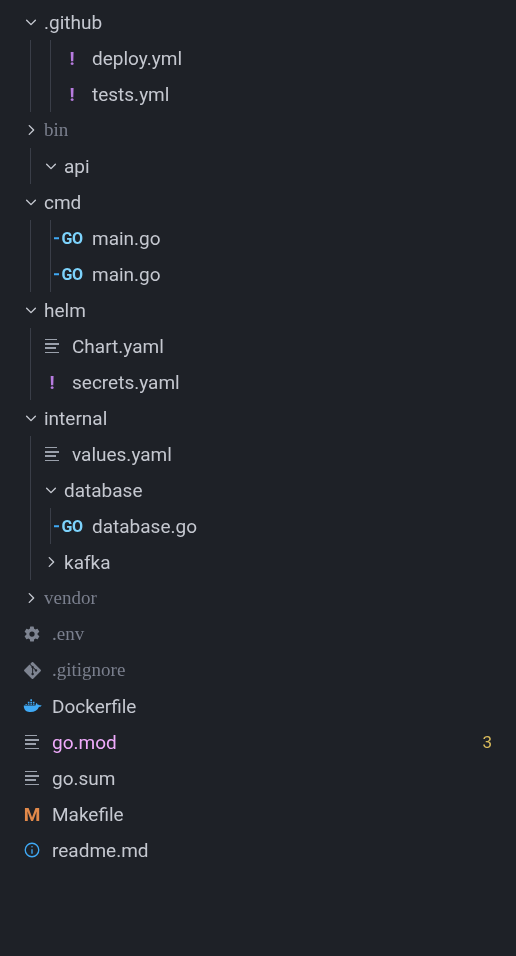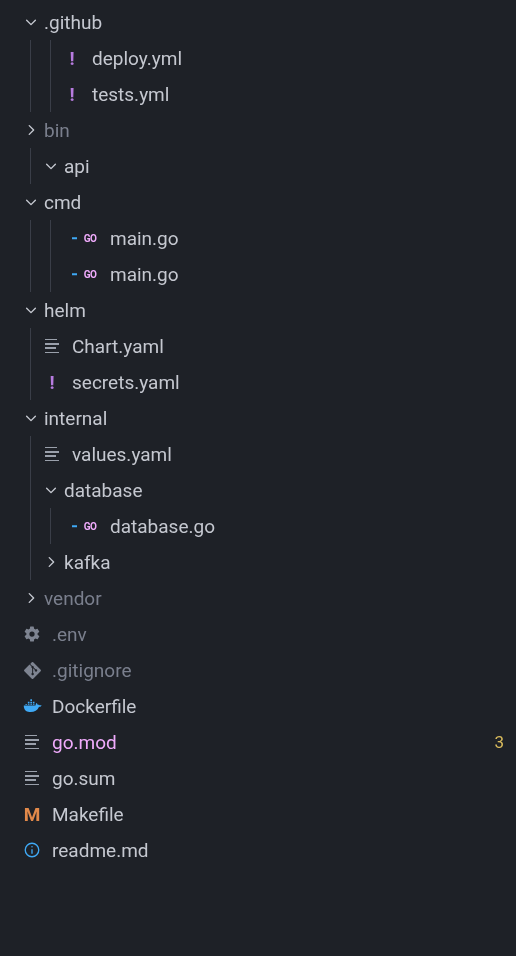--- a/index.html
+++ b/index.html
@@ -11,21 +11,21 @@
     width: 516px;
     height: 956px;
     overflow: hidden;
     user-select: none;
   }
   .tree { padding-top: 4px; }
   .row {
     display: flex;
     align-items: center;
     height: 36px;
-    padding-right: 12px;
+    padding-right: 24px;
     cursor: pointer;
     position: relative;
     justify-content: center;
   }
   .indent { width: 20px; flex-shrink: 0; }
   .guide {
     width: 20px;
     flex-shrink: 0;
     align-self: stretch;
     position: relative;
@@ -52,41 +52,40 @@
   .icon {
     width: 24px;
     height: 22px;
     flex-shrink: 0;
     display: flex;
     align-items: center;
     justify-content: center;
     margin-right: 8px;
   }
   .label { flex: 1; white-space: nowrap; overflow: hidden; text-overflow: ellipsis; }
-  .muted { color: #7a7f8d; }
+  .muted { color: #7a7f8d; font-family: Liberation Serif, serif; }
   .accent { color: #f0abfc; }
   .badge {
     color: #d9bb5c;
     font-size: 17px;
     margin-left: auto;
     padding-left: 8px;
   }
   
   .yaml-bang {
     color: #b77bdf;
     font-weight: 700;
     font-size: 19px;
   }
   .go-icon {
-    color: #f0abfc;
-    font-size: 10px;
+    color: #7dd3fc;
+    font-size: 16px;
     font-weight: 700;
     letter-spacing: -0.5px;
     position: relative;
-    margin-left: 18px;
   }
   .go-icon::before {
     content: "";
     position: absolute;
     left: -6px;
     top: 50%;
     width: 5px;
     height: 1.5px;
     background: #3fa9f5;
     transform: translateY(-50%);

